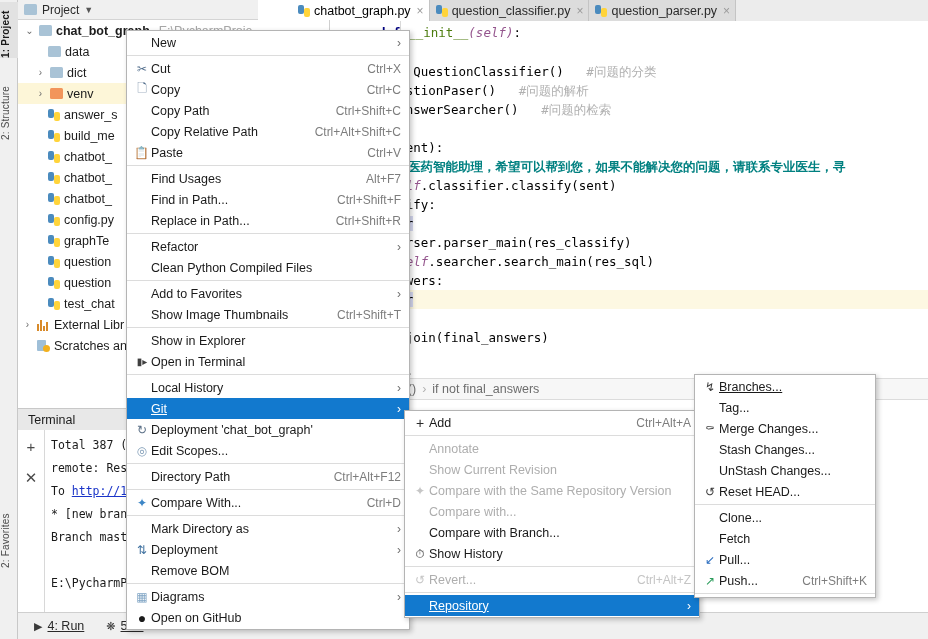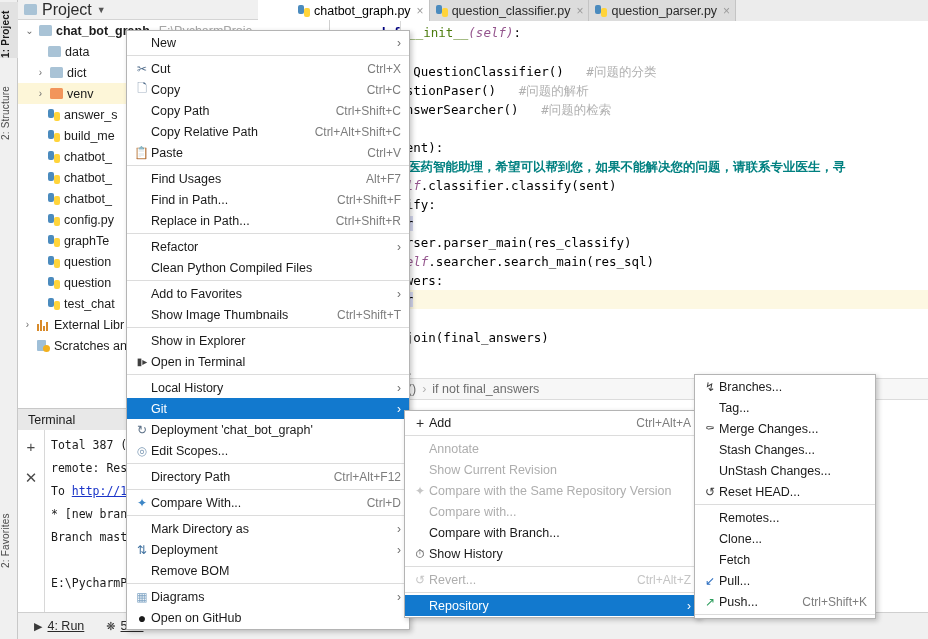--- a/index.html
+++ b/index.html
@@ -23,21 +23,21 @@
     text-align:left; letter-spacing:0.2px;
   }
   .vtab.sel { color:#1a1a1a; font-weight:bold; background:#e2e2e2; }
 
   
   .projbar {
     position:absolute; left:18px; top:0; width:312px; height:20px;
     background:#f0f0f0; border-bottom:1px solid #d4d4d4;
     display:flex; align-items:center; gap:5px; padding-left:6px;
   }
-  .projbar .lbl { font-size:16px; color:#2b2b2b; }
+  .projbar .lbl { font-size:12px; color:#2b2b2b; }
   .icon-btn { width:15px; height:15px; display:inline-flex; align-items:center; justify-content:center; color:#5a5a5a; }
 
   
   .tabstrip {
     position:absolute; left:258px; top:0; width:670px; height:21px;
     background:#ececec; display:flex; align-items:flex-end;
   }
   .etab {
     height:21px; display:flex; align-items:center; gap:4px;
     padding:0 5px 0 6px; font-size:12.5px; color:#2a2a2a;
@@ -147,21 +147,21 @@
   .mi .ico{ width:18px; flex:0 0 18px; display:flex; align-items:center; justify-content:center; font-size:12px; color:#4f6b8a; }
   .mi .txt{ flex:1; }
   .mi .acc{ color:#7d7d7d; font-size:12px; margin-left:22px; }
   .mi .arr{ color:#6f6f6f; font-size:12px; margin-left:16px; }
   .mi.sel{ background:#1279ce; color:#ffffff; }
   .mi.sel .arr, .mi.sel .acc{ color:#ffffff; }
   .mi.dis{ color:#aeaeae; }
   .mi.dis .acc{ color:#c5c5c5; }
   .mi.dis .ico{ color:#c6c6c6; }
   .msep{ height:1px; background:#dcdcdc; margin:2px 0; }
-  .u{ }
+  .u{ text-decoration:underline; }
 
   #menu-main{ left:126px; top:30px; width:284px; }
   #menu-git{ left:404px; top:410px; width:296px; }
   #menu-repo{ left:694px; top:374px; width:182px; }
 </style>
 </head>
 <body>
 
 <div id="root">
 
@@ -537,24 +537,20 @@
         <span class="ico"></span>
         <span class="txt">UnStash Changes...</span>
       </div>
     <div class="mi">
         <span class="ico" style="color:#3a3a3a;">↺</span>
         <span class="txt">Reset HEAD...</span>
       </div>
     <div class="msep"></div>
     <div class="mi">
         <span class="ico"></span>
-        <span class="txt">Remotes...</span>
-      </div>
-    <div class="mi">
-        <span class="ico"></span>
         <span class="txt">Clone...</span>
       </div>
     <div class="mi">
         <span class="ico"></span>
         <span class="txt">Fetch</span>
       </div>
     <div class="mi">
         <span class="ico" style="color:#2d6fc0;">↙</span>
         <span class="txt">Pull...</span>
       </div>

